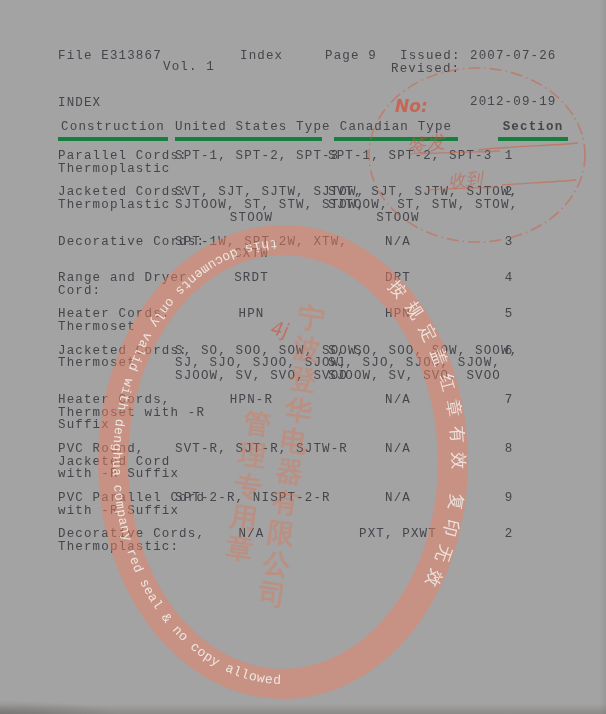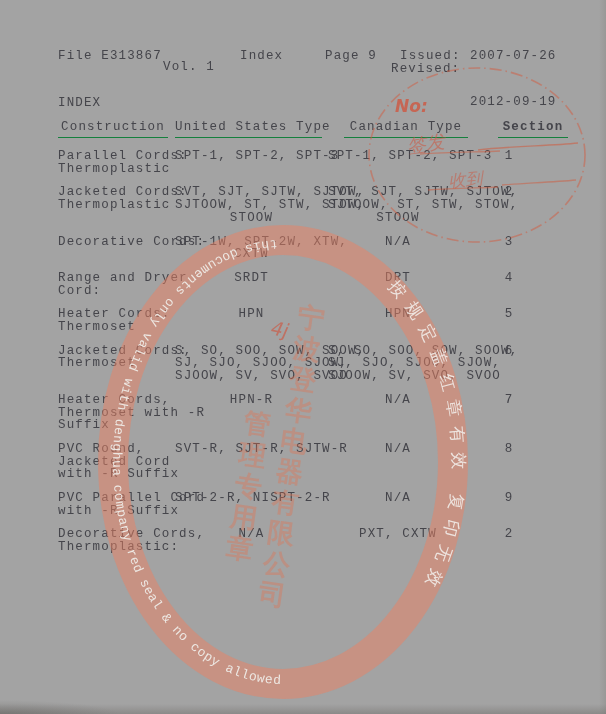--- a/index.html
+++ b/index.html
@@ -17,24 +17,24 @@
   .h-vol{left:163px;top:61px;}
   .h-index{left:240px;top:50px;}
   .h-page{left:325px;top:50px;}
   .h-issued-label{left:400px;top:50px;}
   .h-issued-date{left:470px;top:50px;}
   .h-revised-label{left:391px;top:63px;}
   .h-revised-date{left:470px;top:63px;margin-top:33px;}
   .index-label{left:58px;top:97px;}
   
   .colhead{position:absolute;top:120px;height:17px;font-size:12.5px;letter-spacing:1.15px;
-           text-align:center;border-bottom:1px solid #15803d;white-space:pre;}
+           text-align:center;border-bottom:4px solid #15803d;white-space:pre;}
   .ch1{left:58px;width:110px;}
   .ch2{left:175px;width:147px;}
-  .ch3{left:344px;width:124px;}
+  .ch3{left:334px;width:124px;}
   .ch4{left:498px;width:70px;font-weight:bold;}
   
   .rows{position:absolute;left:58px;top:150px;width:492px;display:flex;flex-direction:column;gap:11px;}
   .row{display:grid;grid-template-columns:117px 153px 140px 82px;}
   .cell{font-size:12.5px;letter-spacing:1.15px;line-height:12.7px;}
   .cell .ln{white-space:pre;}
   .c-construction{text-align:left;}
   .c-us,.c-ca,.c-sec{text-align:center;}
   
   .stamp-overlay{position:absolute;left:0;top:0;pointer-events:none;}
@@ -233,21 +233,21 @@
 
     <div class="row">
       <div class="cell c-construction">
           <div class="ln">Decorative Cords,</div>
           <div class="ln">Thermoplastic:</div>
         </div>
       <div class="cell c-us">
           <div class="ln">N/A</div>
         </div>
       <div class="cell c-ca">
-          <div class="ln">PXT, CXTW</div>
+          <div class="ln">PXT, PXWT</div>
         </div>
       <div class="cell c-sec">
           <div class="ln">2</div>
         </div>
     </div>
   </div>
 
   <svg class="stamp-overlay" width="606" height="714" viewBox="0 0 606 714">
     <defs>
       <path id="arcL" d="M 283 240 A 170 222 0 0 0 283 684"></path>

